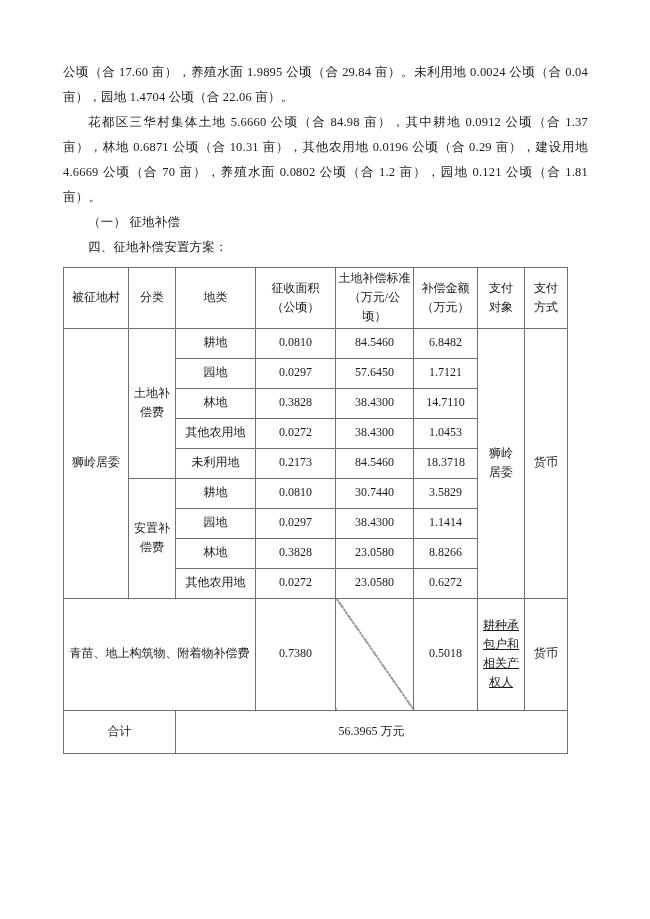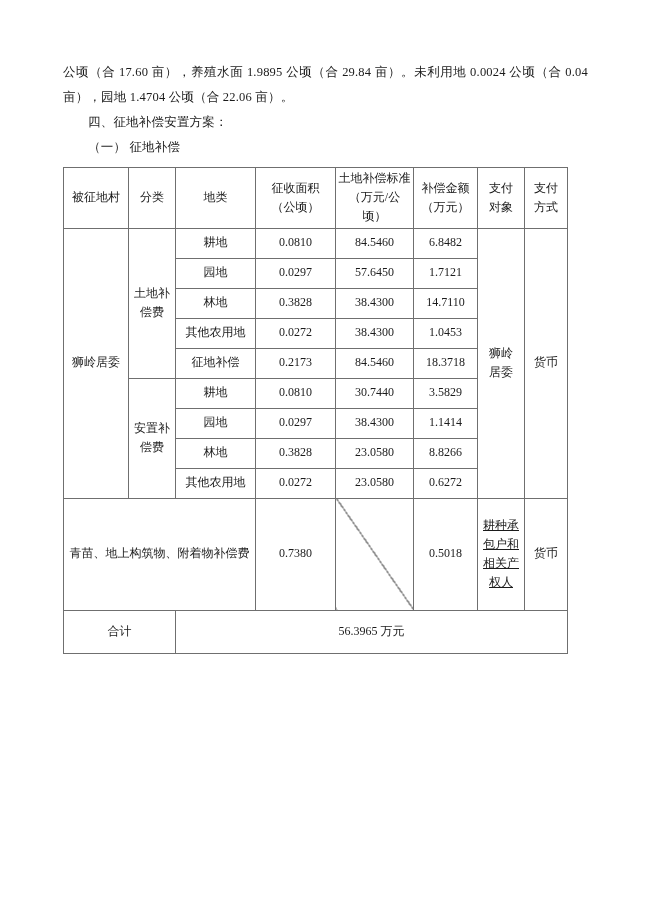--- a/index.html
+++ b/index.html
@@ -59,22 +59,23 @@
   }
   td.pay-target-tall { line-height: 1.55; text-decoration: underline; }
 </style>
 </head>
 <body>
 
 <div class="page">
 
   <div class="body-text">
     <p>公顷（合 17.60 亩），养殖水面 1.9895 公顷（合 29.84 亩）。未利用地 0.0024 公顷（合 0.04 亩），园地 1.4704 公顷（合 22.06 亩）。</p>
+    <p class="indent">花都区三华村集体土地 5.6660 公顷（合 84.98 亩），其中耕地 0.0912 公顷（合 1.37 亩），林地 0.6871 公顷（合 10.31 亩），其他农用地 0.0196 公顷（合 0.29 亩），建设用地 4.6669 公顷（合 70 亩），养殖水面 0.0802 公顷（合 1.2 亩），园地 0.121 公顷（合 1.81 亩）。</p>
+    <p class="indent">（一） 征地补偿</p>
     <p class="indent">四、征地补偿安置方案：</p>
-    <p class="indent">（一） 征地补偿</p>
   </div>
 
   <table class="comp-table">
     <colgroup>
       <col style="width:65px">
         <col style="width:47px">
         <col style="width:80px">
         <col style="width:80px">
       <col style="width:78px">
         <col style="width:64px">
@@ -122,21 +123,21 @@
         <td>38.4300</td>
         <td>14.7110</td>
       </tr>
       <tr class="data-row">
         <td>其他农用地</td>
         <td>0.0272</td>
         <td>38.4300</td>
         <td>1.0453</td>
       </tr>
       <tr class="data-row">
-        <td>征地补偿</td>
+        <td>未利用地</td>
         <td>0.2173</td>
         <td>84.5460</td>
         <td>18.3718</td>
       </tr>
       <tr class="data-row">
         <td rowspan="4">安置补
 偿费</td>
         <td>耕地</td>
         <td>0.0810</td>
         <td>30.7440</td>

